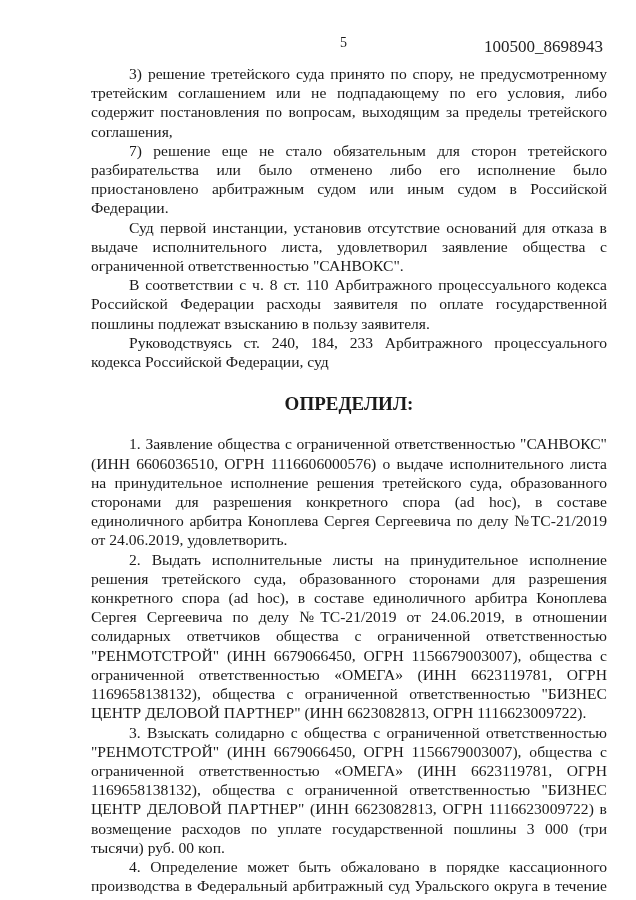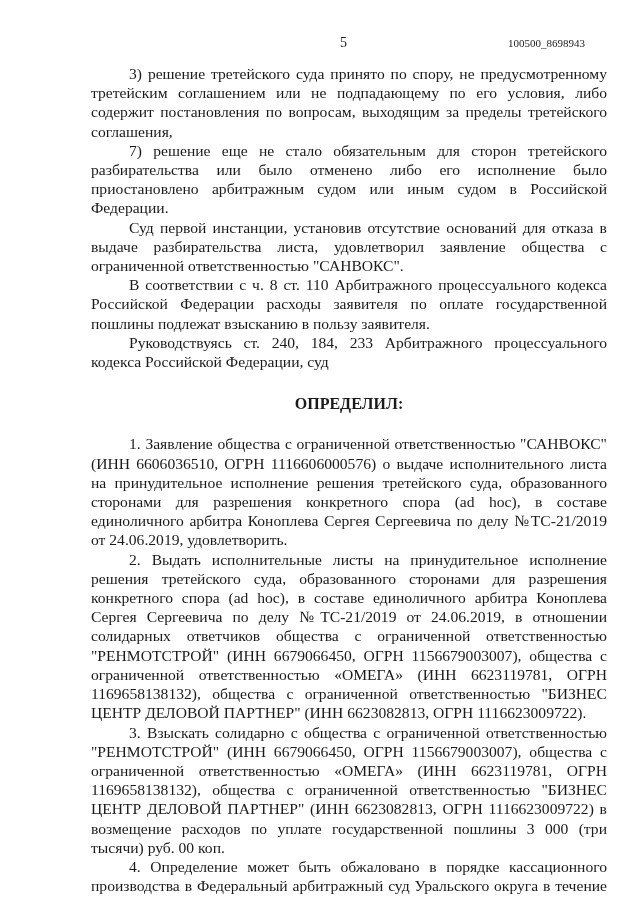--- a/index.html
+++ b/index.html
@@ -6,45 +6,45 @@
   body {
     width: 636px; height: 900px; background: #ffffff; overflow: hidden;
     position: relative;
     font-family: "Liberation Serif", "DejaVu Serif", serif;
     color: #1a1a1a;
   }
   .page-num {
     position: absolute; left: 340px; top: 35px; font-size: 14px;
   }
   .doc-id {
-    position: absolute; left: 508px; top: 37px; font-size: 11px; color: #222;
+    position: absolute; left: 484px; top: 37px; font-size: 17px; color: #222;
   }
   .content {
     position: absolute; left: 91px; top: 64px; width: 516px;
     font-size: 15.6px; line-height: 19.2px;
   }
   .content p {
     margin: 0; text-align: justify; text-indent: 38px;
   }
   .heading {
     text-align: center !important; text-indent: 0 !important;
-    font-weight: bold; font-size: 16px;
+    font-weight: bold; font-size: 19px;
     margin-top: 23px !important; margin-bottom: 21px !important;
   }
 </style>
 </head>
 <body>
 
 <div class="page-num">5</div>
 <div class="doc-id">100500_8698943</div>
 
 <div class="content">
   <p>3) решение третейского суда принято по спору, не предусмотренному третейским соглашением или не подпадающему по его условия, либо содержит постановления по вопросам, выходящим за пределы третейского соглашения,</p>
   <p>7) решение еще не стало обязательным для сторон третейского разбирательства или было отменено либо его исполнение было приостановлено арбитражным судом или иным судом в Российской Федерации.</p>
-  <p>Суд первой инстанции, установив отсутствие оснований для отказа в выдаче разбирательства листа, удовлетворил заявление общества с ограниченной ответственностью "САНВОКС".</p>
+  <p>Суд первой инстанции, установив отсутствие оснований для отказа в выдаче исполнительного листа, удовлетворил заявление общества с ограниченной ответственностью "САНВОКС".</p>
   <p>В соответствии с ч. 8 ст. 110 Арбитражного процессуального кодекса Российской Федерации расходы заявителя  по оплате государственной пошлины подлежат взысканию в пользу заявителя.</p>
   <p>Руководствуясь ст.  240, 184, 233 Арбитражного процессуального кодекса Российской Федерации, суд</p>
 
   <p class="heading">ОПРЕДЕЛИЛ:</p>
 
   <p>1. Заявление общества с ограниченной ответственностью "САНВОКС" (ИНН 6606036510, ОГРН 1116606000576) о выдаче исполнительного листа на принудительное исполнение решения третейского суда, образованного сторонами для разрешения конкретного спора (ad hoc), в составе единоличного арбитра Коноплева Сергея Сергеевича по делу №ТС-21/2019 от 24.06.2019, удовлетворить.</p>
   <p>2. Выдать исполнительные листы на принудительное исполнение решения третейского суда, образованного сторонами для разрешения конкретного спора (ad hoc), в составе единоличного арбитра Коноплева Сергея Сергеевича по делу №ТС-21/2019 от 24.06.2019, в отношении солидарных ответчиков общества с ограниченной ответственностью "РЕНМОТСТРОЙ" (ИНН 6679066450, ОГРН 1156679003007), общества с ограниченной ответственностью «ОМЕГА» (ИНН 6623119781, ОГРН 1169658138132), общества с ограниченной ответственностью "БИЗНЕС ЦЕНТР ДЕЛОВОЙ ПАРТНЕР" (ИНН 6623082813, ОГРН 1116623009722).</p>
   <p>3. Взыскать солидарно с общества с ограниченной ответственностью "РЕНМОТСТРОЙ" (ИНН 6679066450, ОГРН 1156679003007), общества с ограниченной ответственностью «ОМЕГА» (ИНН 6623119781, ОГРН 1169658138132), общества с ограниченной ответственностью "БИЗНЕС ЦЕНТР ДЕЛОВОЙ ПАРТНЕР" (ИНН 6623082813, ОГРН 1116623009722) в возмещение расходов по уплате государственной пошлины 3 000 (три тысячи) руб. 00 коп.</p>
   <p>4. Определение  может быть обжаловано в порядке кассационного производства в Федеральный арбитражный суд Уральского округа в течение месяца со дня его вынесения.</p>
 

